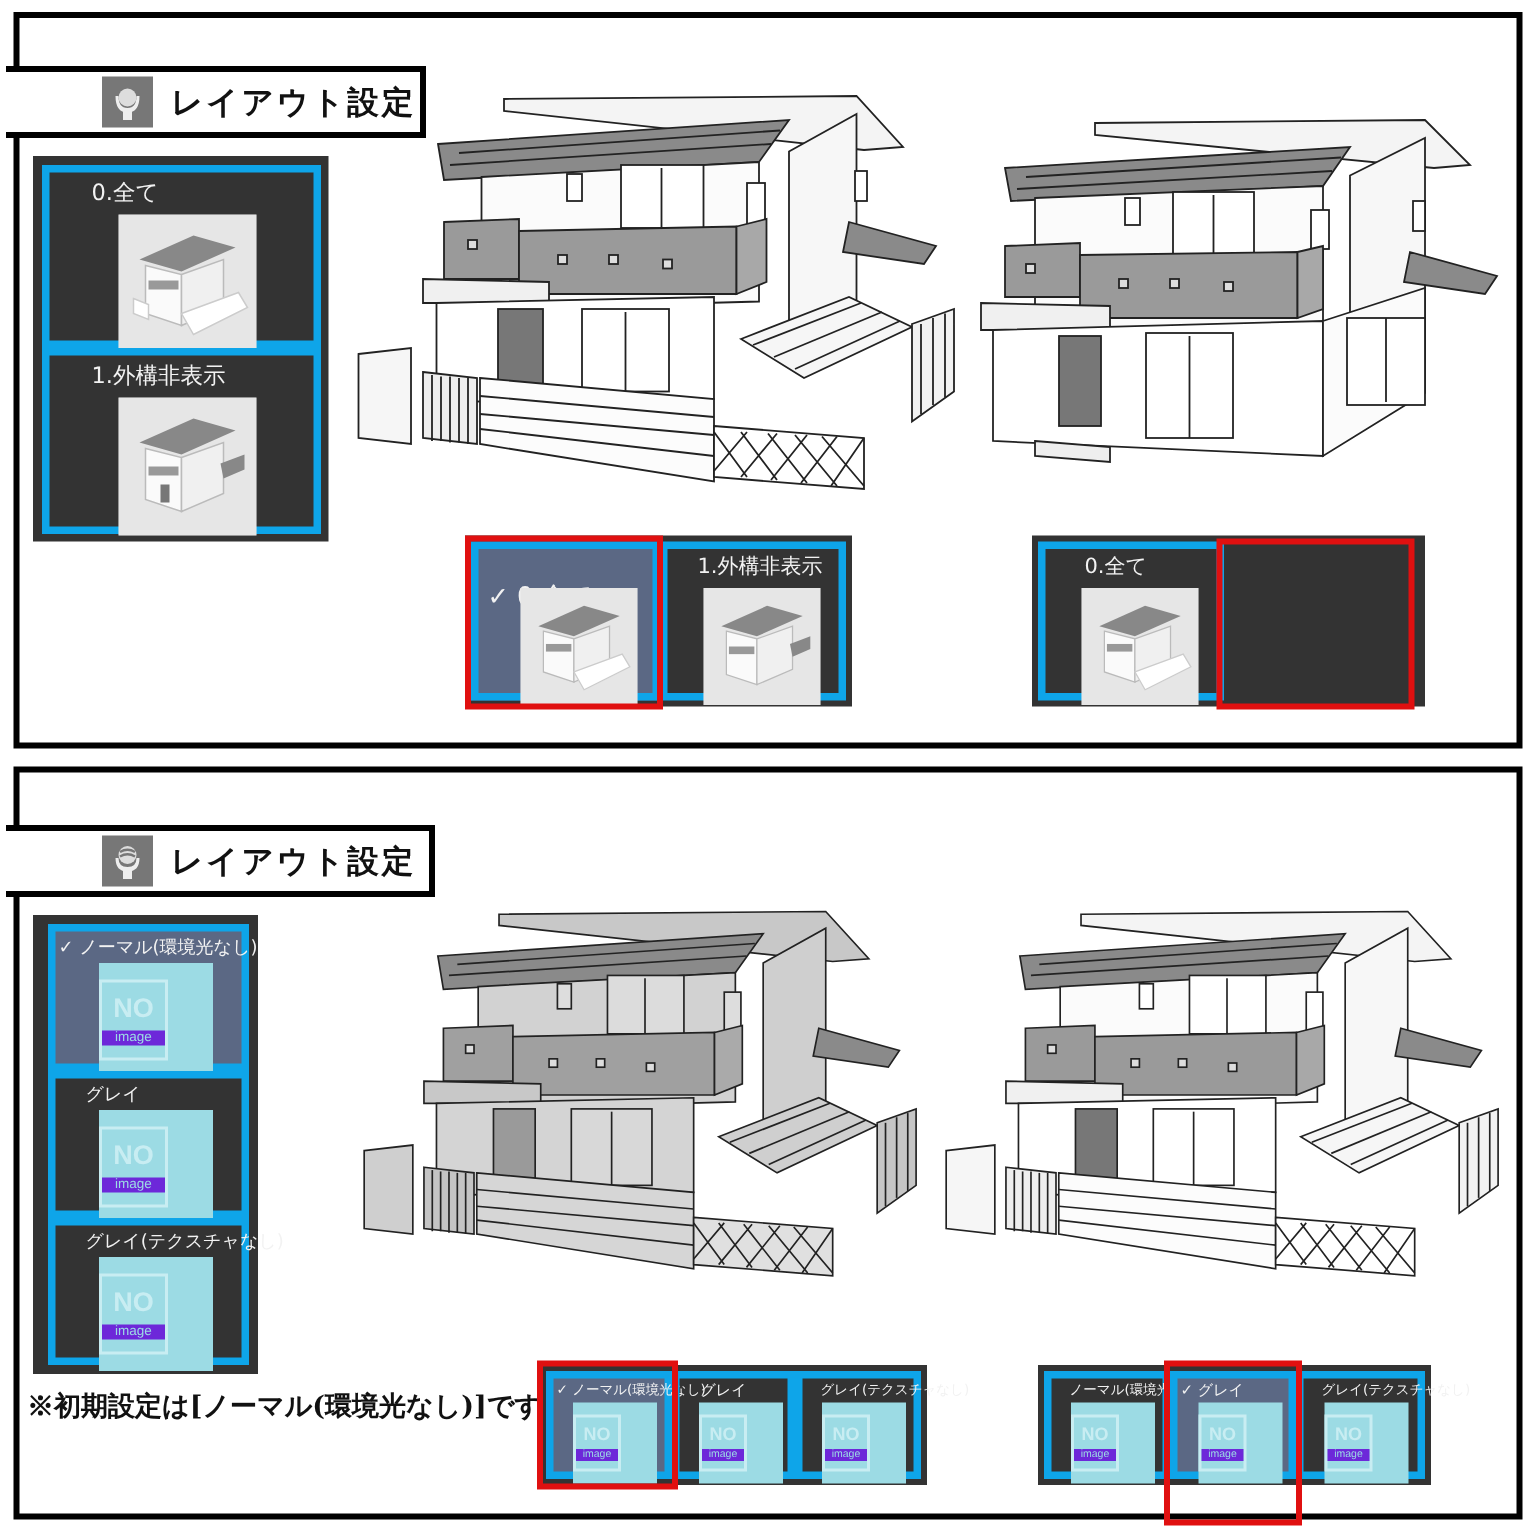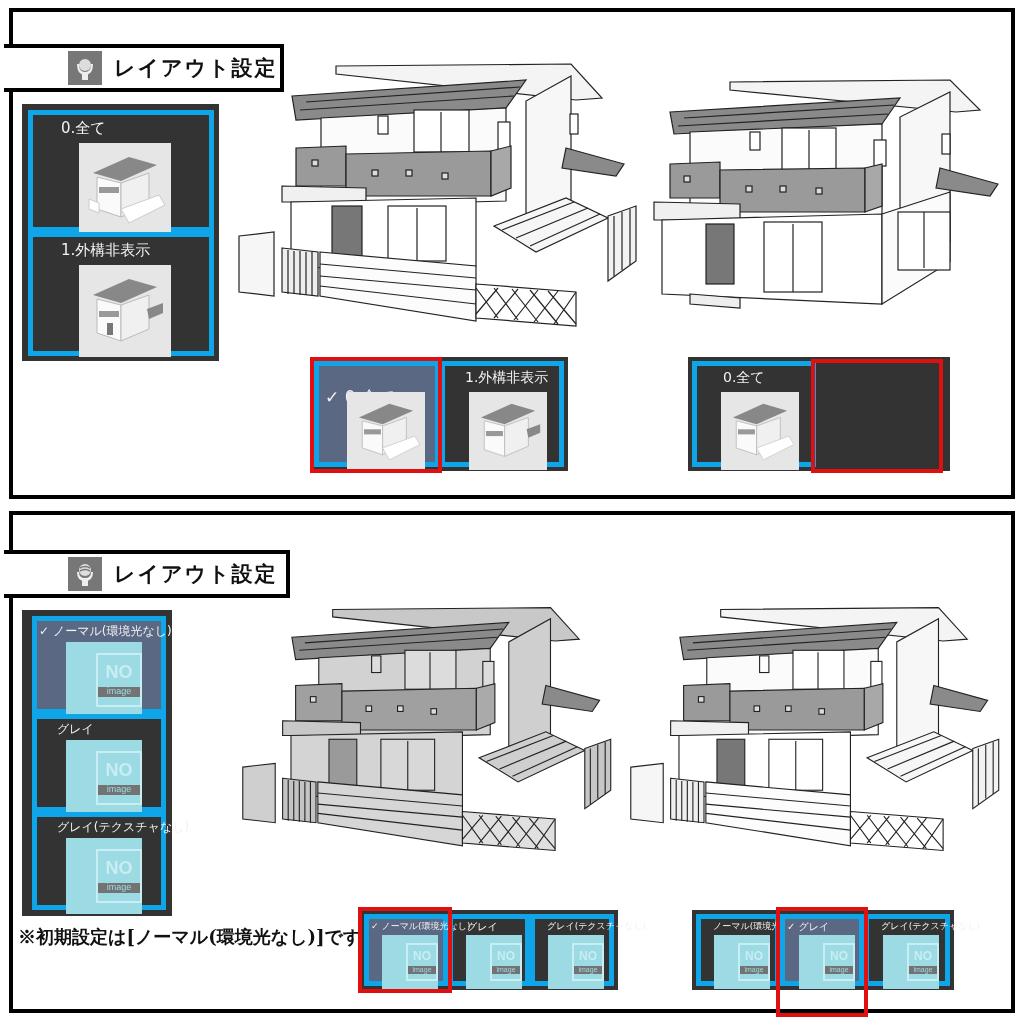--- a/index.html
+++ b/index.html
@@ -25,27 +25,27 @@
     font-family: "DejaVu Serif", serif; font-size: 21px; font-weight: bold;
     color: #111; letter-spacing: 2px;
   }
 
   
   .picker { position: absolute; background: #333; }
   .opt { position: absolute; border: 5px solid #0ea5e9; }
   .opt.selected { background: #5b6884; }
   .opt-label { position: absolute; color: #f2f2f2; white-space: nowrap; }
   .thumb { position: absolute; background: #e6e6e6; overflow: hidden; }
-  .noimg { position: absolute; background: #9cdbe4; display: flex; align-items: center; justify-content: flex-end; }
+  .noimg { position: absolute; background: #9cdbe4; display: flex; align-items: center; justify-content: flex-start; }
   .noimg-inner {
     border: 2px solid #c8edf2; display: flex; flex-direction: column;
     align-items: center; justify-content: center; color: #c8edf2;
   }
   .noimg-no { font-family: "Liberation Sans", sans-serif; font-weight: bold; line-height: 1; }
-  .noimg-img { font-family: "Liberation Sans", sans-serif; background: #737373; color: #9cdbe4; width: 100%; text-align: center; line-height: 1.1; }
+  .noimg-img { font-family: "Liberation Sans", sans-serif; background: #6d28d9; color: #9cdbe4; width: 100%; text-align: center; line-height: 1.1; }
 
   .red-frame { position: absolute; border: 4px solid #e01010; pointer-events: none; z-index: 4; }
 
   .render { position: absolute; }
 
   .note {
     position: absolute; left: 18px; top: 925px; font-size: 18px; font-weight: bold;
     font-family: "DejaVu Serif", serif; color: #111; white-space: nowrap;
   }
 </style>

